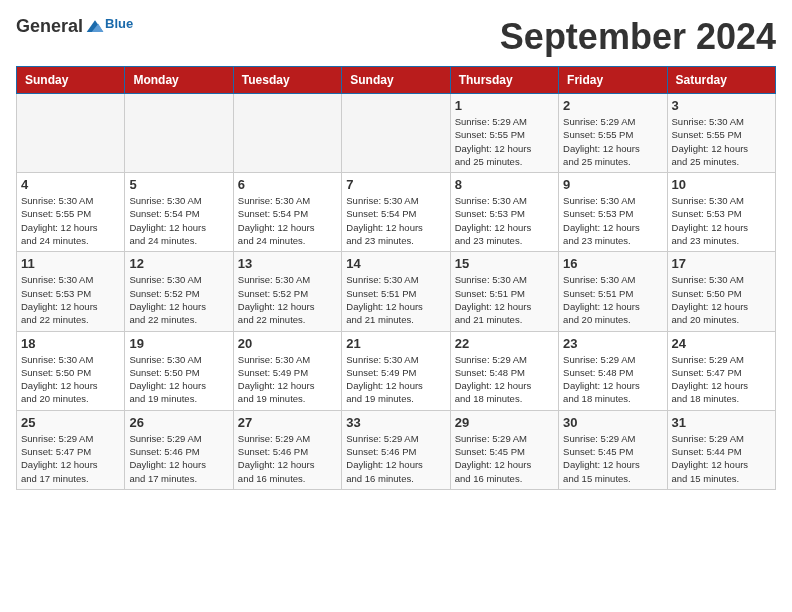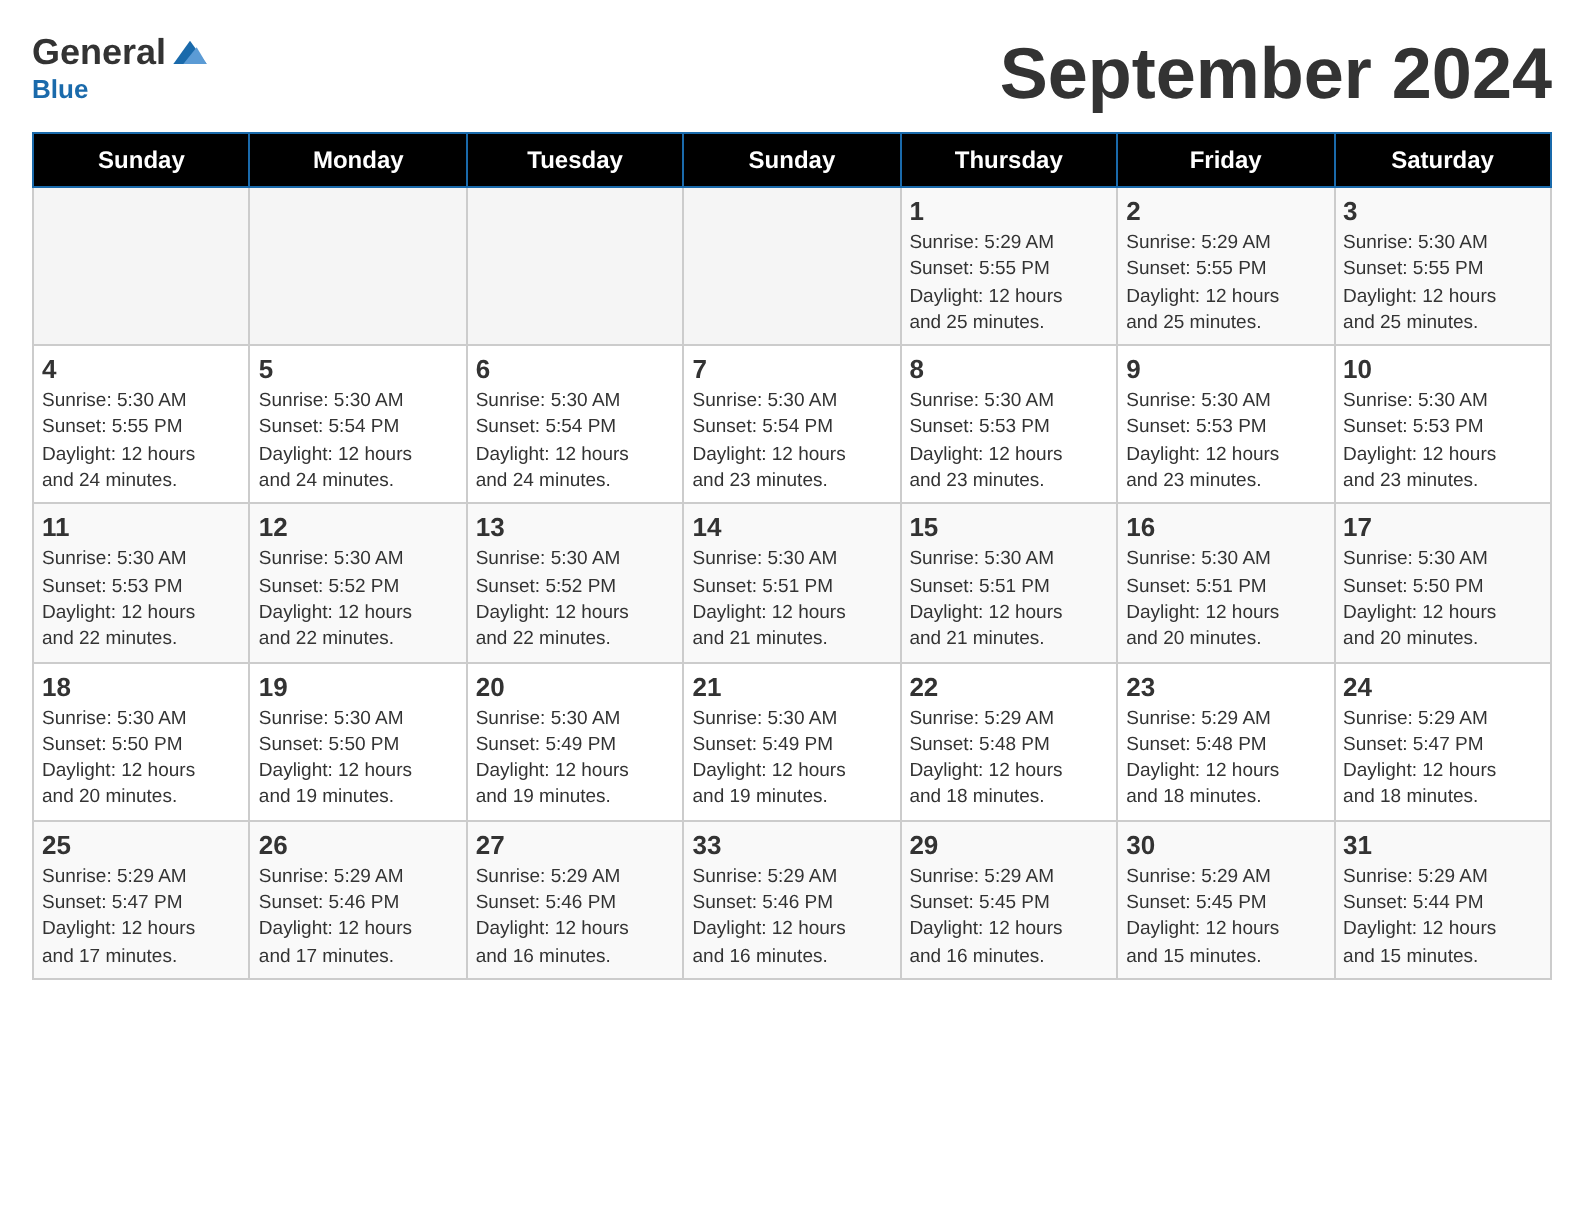--- a/index.html
+++ b/index.html
@@ -11,21 +11,21 @@
       padding: 16px;
     }
     .header {
       display: flex;
       justify-content: space-between;
       align-items: flex-start;
       margin-bottom: 8px;
     }
     .logo {
       display: flex;
-      flex-direction: column;
+      flex-direction: row;
       align-items: flex-start;
     }
     .logo-text {
       display: flex;
       align-items: center;
     }
     .logo-general {
       font-size: 18px;
       font-weight: bold;
       color: #333;
@@ -51,24 +51,24 @@
     .location-title {
       font-size: 14px;
       color: #555;
     }
     .calendar {
       width: 100%;
       border-collapse: collapse;
       font-size: 10px;
     }
     .calendar thead th {
-      background-color: #000000;
+      background-color: #b91c1c;
       color: #fff;
       padding: 6px 8px;
-      text-align: center;
+      text-align: left;
       font-size: 12px;
       font-weight: bold;
       border: 1px solid #1a6aab;
     }
     .calendar tbody td {
       border: 1px solid #ccc;
       vertical-align: top;
       padding: 4px;
       width: 108px;
       min-height: 80px;

